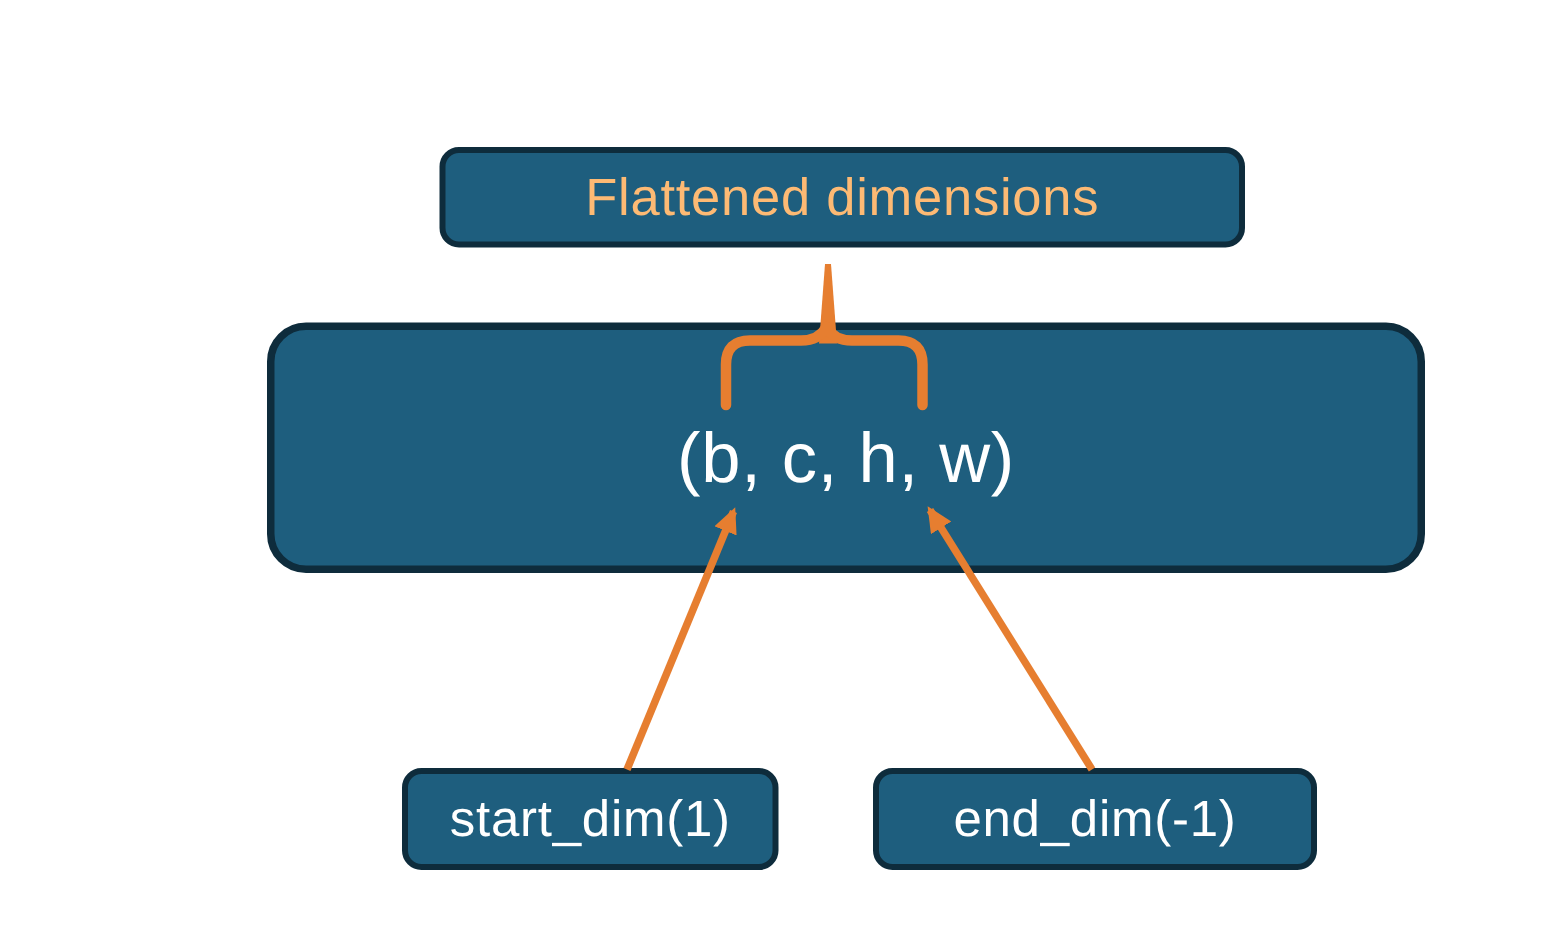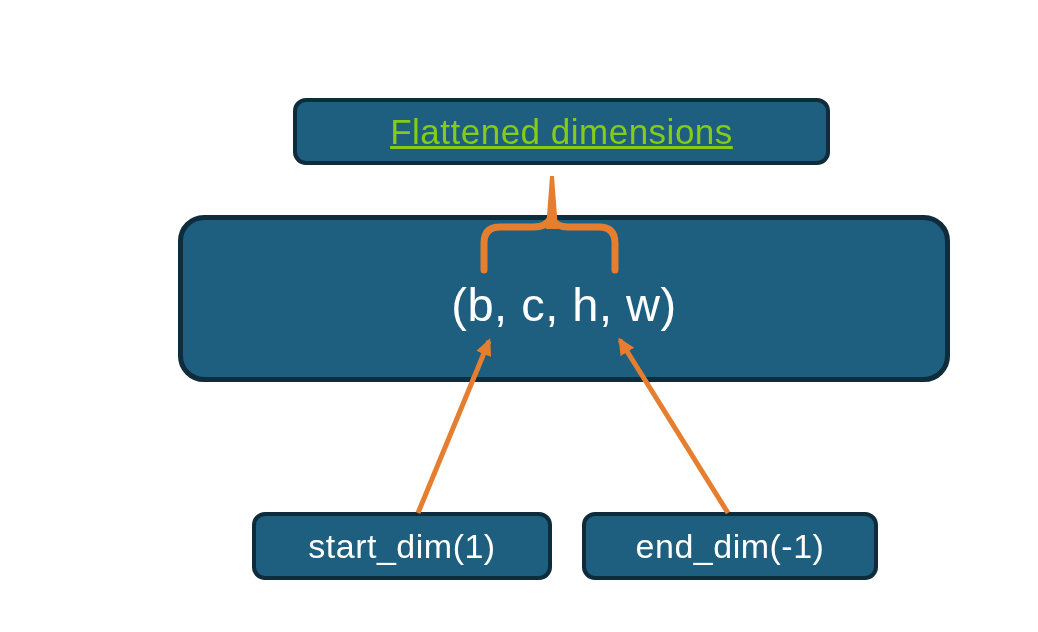--- a/index.html
+++ b/index.html
@@ -42,23 +42,23 @@
     height: 167px;
     border-width: 5px;
     border-radius: 26px;
     font-size: 47px;
   }
   .node-tensor .node-label {
     position: relative;
     top: 6px;
   }
   .node-startdim {
-    left: 252px;
+    left: 268px;
     top: 512px;
-    width: 300px;
+    width: 251px;
     height: 68px;
     font-size: 34px;
   }
   .node-enddim {
     left: 582px;
     top: 512px;
     width: 296px;
     height: 68px;
     font-size: 34px;
   }
@@ -90,21 +90,21 @@
     <polygon points="550,176 554,176 558,229 546,229" fill="#e67e30"></polygon>
 
     <path d="M 484 270 L 484 243 Q 484 227 500 227 L 534 227 Q 546 227 551 218
              Q 556 227 568 227 L 599 227 Q 615 227 615 243 L 615 270" fill="none" stroke-width="7" stroke-linecap="round" stroke-linejoin="round" stroke="#e67e30"></path>
 
     <line x1="418" y1="513" x2="489" y2="341" stroke-width="5" marker-end="url(#arrowhead)" stroke="#e67e30"></line>
 
     <line x1="728" y1="513" x2="620" y2="340" stroke-width="5" marker-end="url(#arrowhead)" stroke="#e67e30"></line>
   </svg>
 
-  <div class="node node-flattened" style="background: rgb(30, 94, 126); border-color: rgb(14, 44, 60); color: #84cc16; text-decoration: underline;">
+  <div class="node node-flattened" style="background: rgb(30, 94, 126); border-color: rgb(14, 44, 60); color: #fdba74;">
     <span class="node-label">Flattened dimensions</span>
   </div>
 
   <div class="node node-tensor" style="background: rgb(30, 94, 126); border-color: rgb(14, 44, 60); color: rgb(255, 255, 255);">
     <span class="node-label">(b, c, h, w)</span>
   </div>
 
   <div class="node node-startdim" style="background: rgb(30, 94, 126); border-color: rgb(14, 44, 60); color: rgb(255, 255, 255);">
     <span class="node-label">start_dim(1)</span>
   </div>

